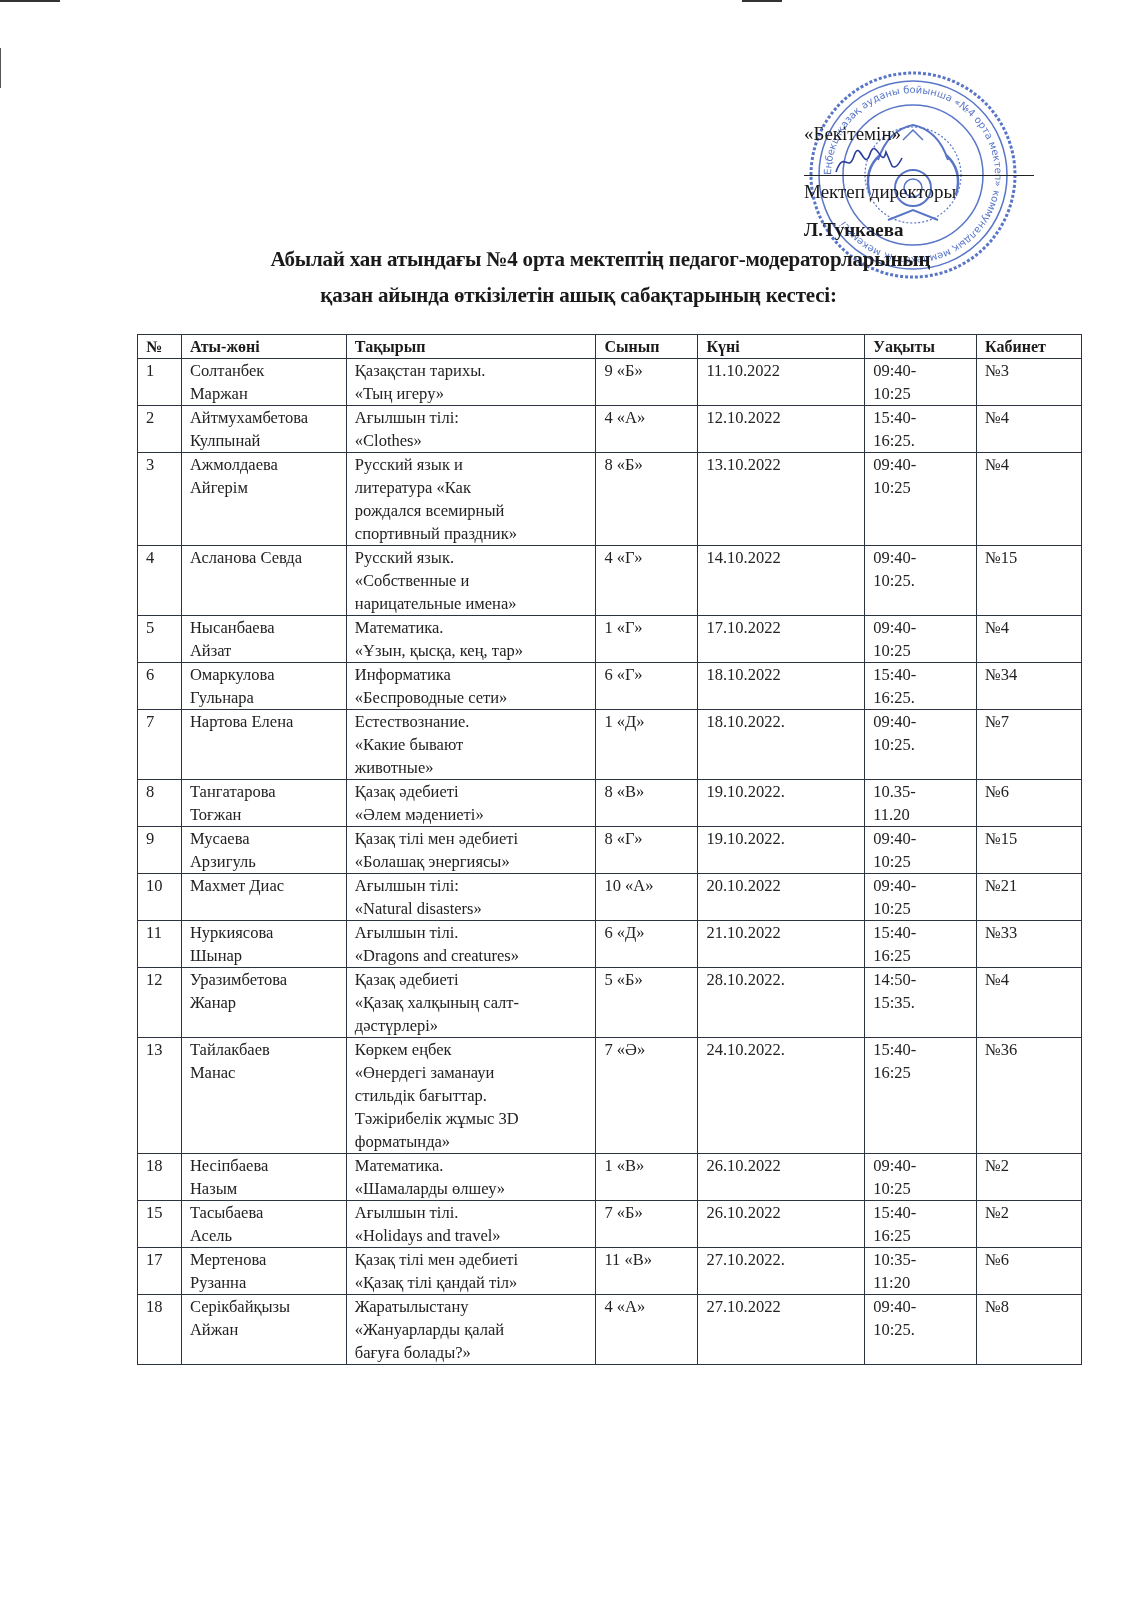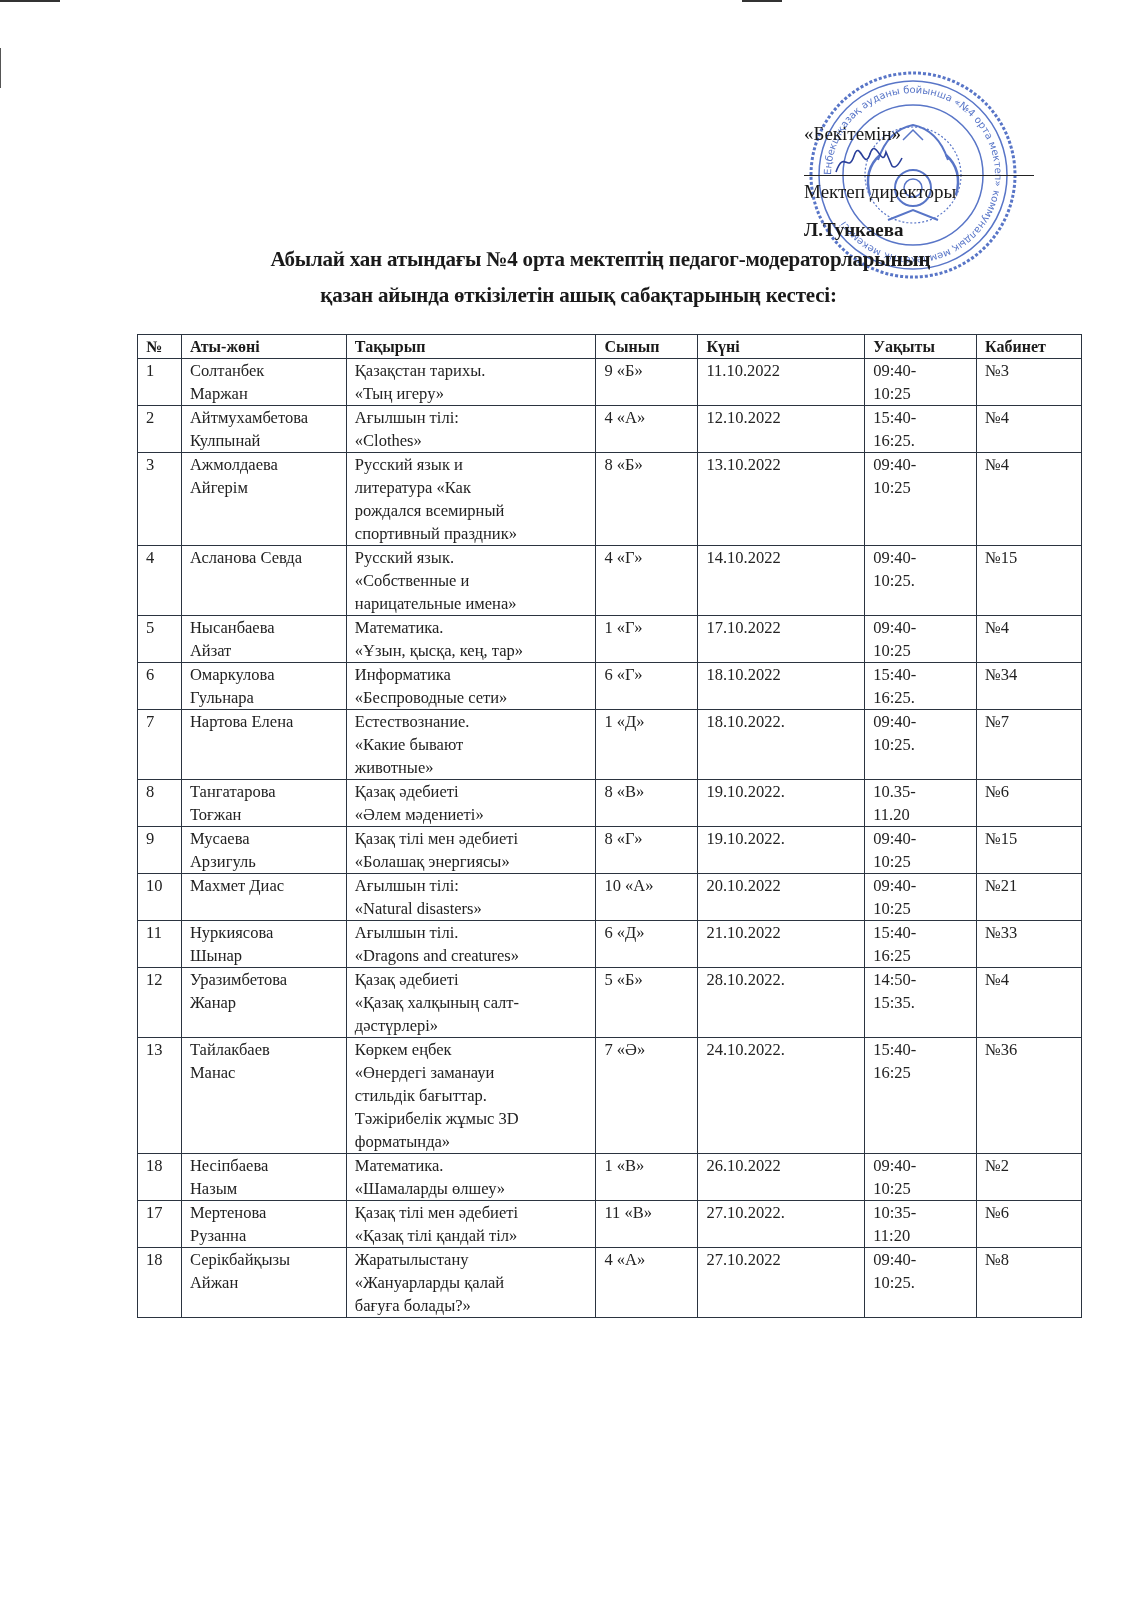--- a/index.html
+++ b/index.html
@@ -277,20 +277,32 @@
 Назым</td>
         <td class="topic">Математика.
 «Шамаларды өлшеу»</td>
         <td>1 «В»</td>
         <td>26.10.2022</td>
         <td class="time">09:40-
 10:25</td>
         <td class="room">№2</td>
       </tr>
       <tr>
+        <td>15</td>
+        <td class="name">Тасыбаева
+Асель</td>
+        <td class="topic">Ағылшын тілі.
+«Holidays and travel»</td>
+        <td>7 «Б»</td>
+        <td>26.10.2022</td>
+        <td class="time">15:40-
+16:25</td>
+        <td class="room">№2</td>
+      </tr>
+      <tr>
         <td>17</td>
         <td class="name">Мертенова
 Рузанна</td>
         <td class="topic">Қазақ тілі мен әдебиеті
 «Қазақ тілі қандай тіл»</td>
         <td>11 «В»</td>
         <td>27.10.2022.</td>
         <td class="time">10:35-
 11:20</td>
         <td class="room">№6</td>

